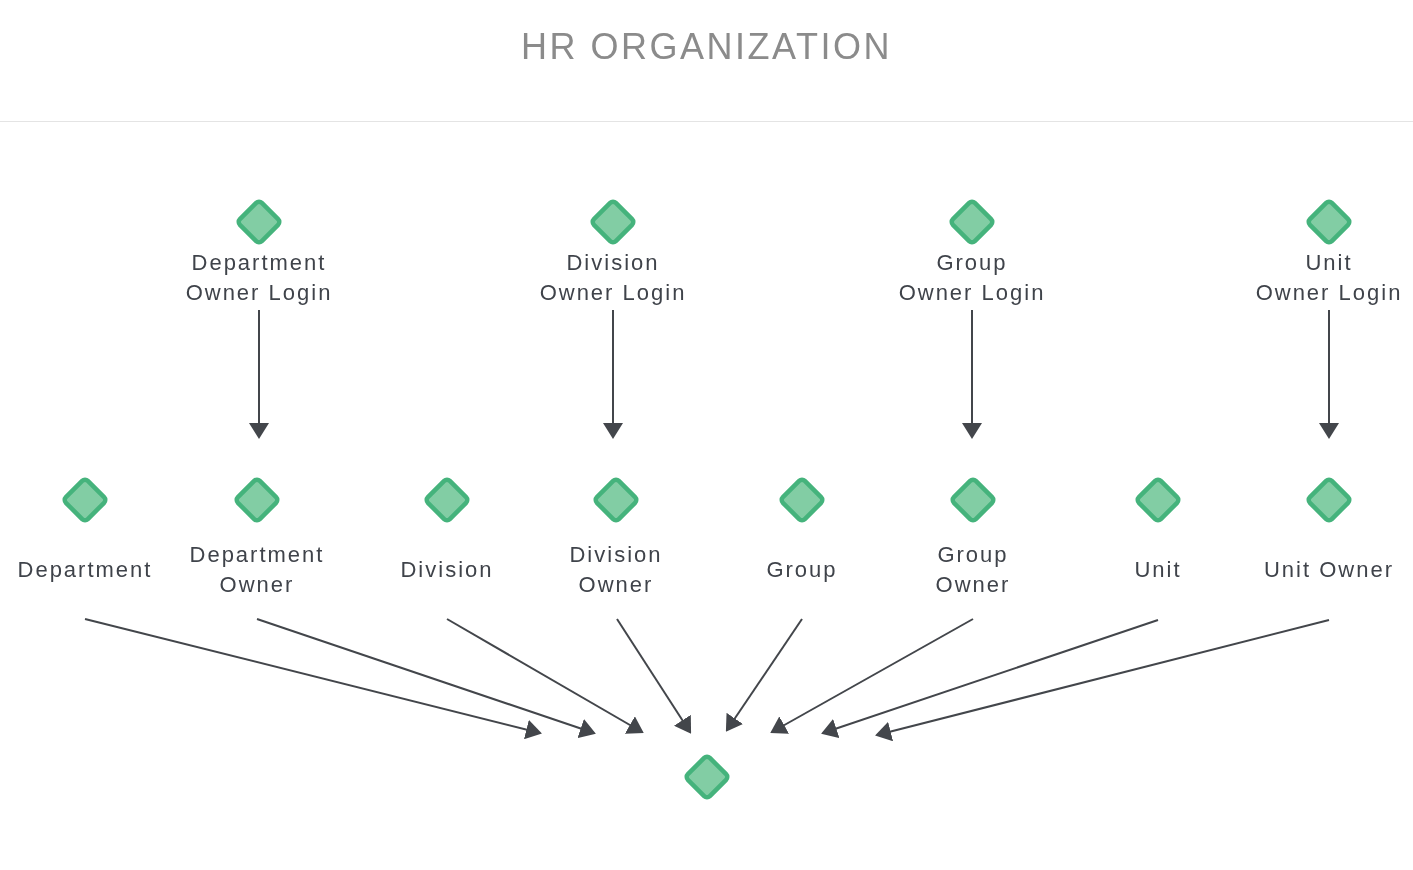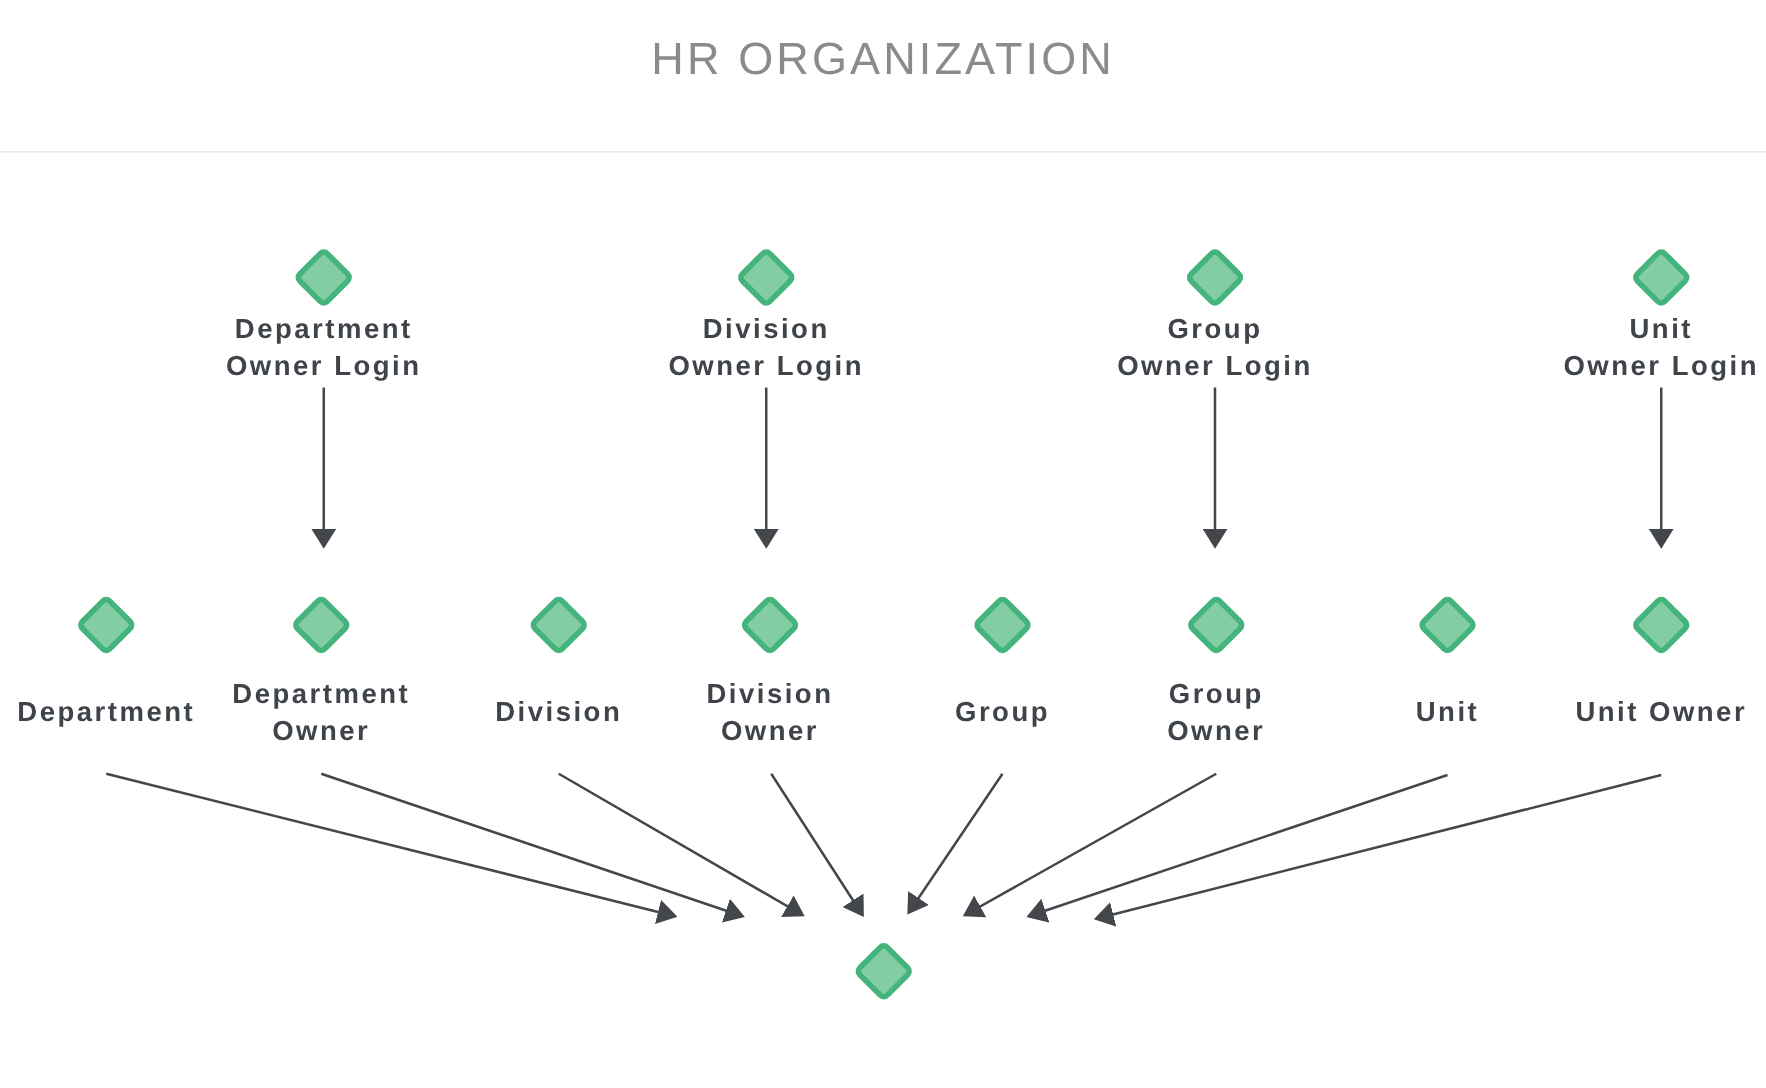--- a/index.html
+++ b/index.html
@@ -51,21 +51,20 @@
     height: 62px;
     display: flex;
     align-items: center;
     justify-content: center;
     text-align: center;
     white-space: pre-line;
     font-size: 22px;
     line-height: 30px;
     letter-spacing: 2px;
     color: var(--label-color);
-    font-weight: bold;
   }
 </style>
 </head>
 <body>
 
 <div class="stage">
   <h1 class="page-title">HR ORGANIZATION</h1>
   <div class="divider"></div>
 
   <svg id="diagram-svg" width="1413" height="870" viewBox="0 0 1413 870" xmlns="http://www.w3.org/2000/svg">

